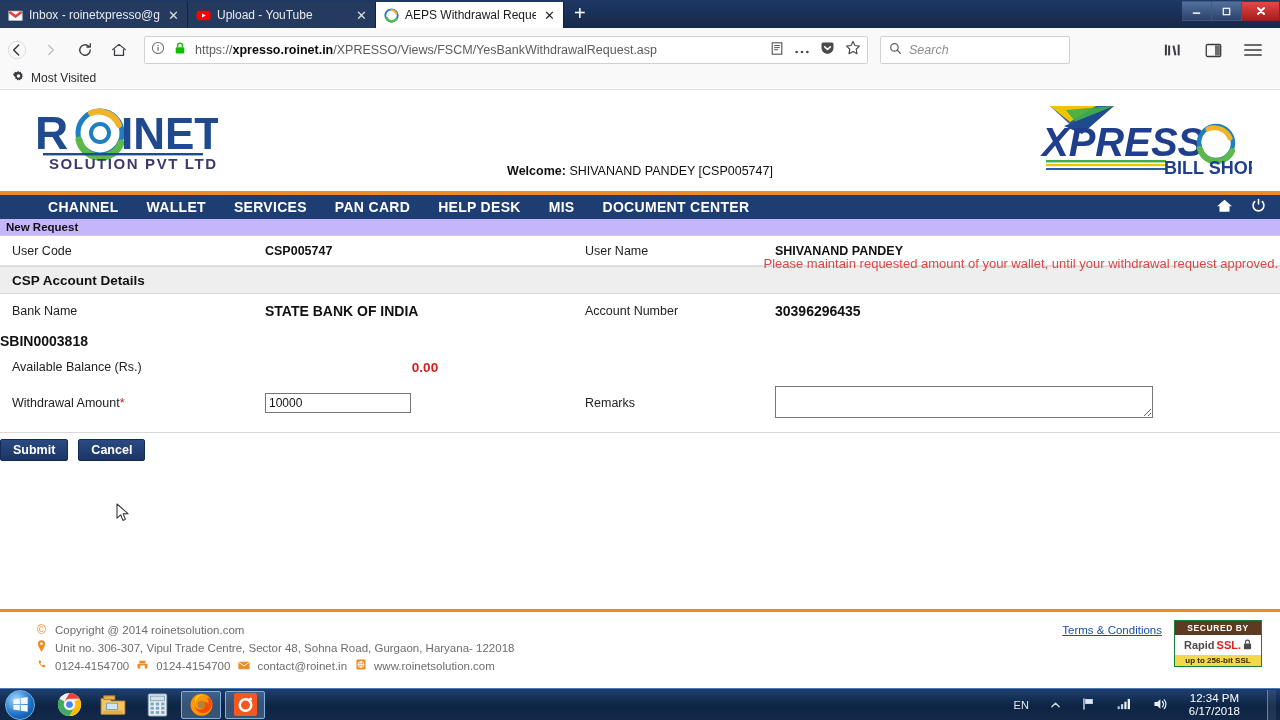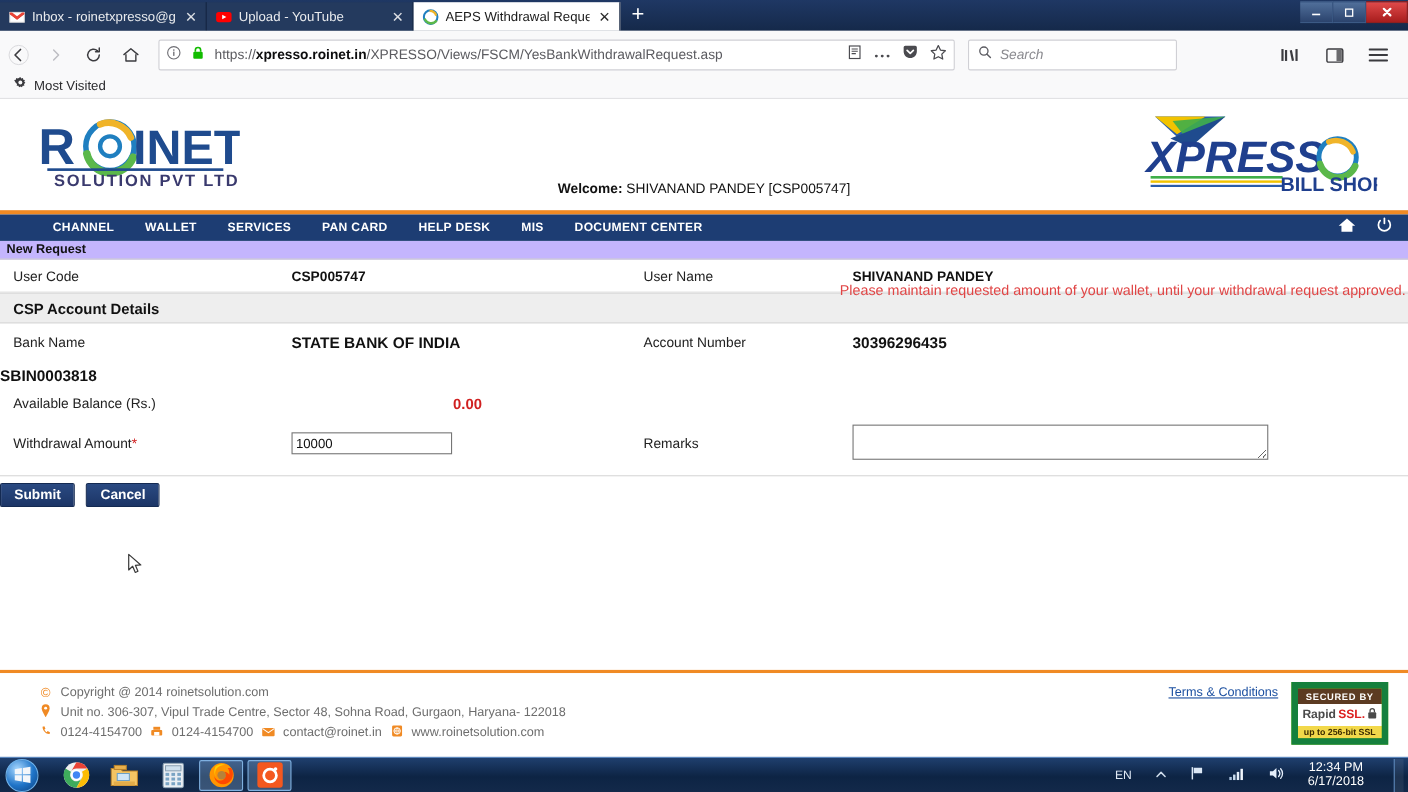--- a/index.html
+++ b/index.html
@@ -77,21 +77,21 @@
   }
   .welcome b { font-weight:bold; }
 
   .orange-rule { height:4px; background:#f08a24; }
 
   .mainnav {
     height:24px; background:#1d3d73; display:flex; align-items:center;
     padding-left:34px; position:relative;
   }
   .mainnav .item {
-    color:#fff; font-size:11px; font-weight:bold; letter-spacing:.3px;
+    color:#fff; font-size:14px; font-weight:bold; letter-spacing:.3px;
     padding:0 14px; white-space:nowrap;
   }
   .mainnav .icons { position:absolute; right:14px; top:0; height:24px; display:flex; align-items:center; gap:18px; }
 
   .subbar {
     height:17px; background:#c4b5fd; border-bottom:1px solid #cfcfcf;
     display:flex; align-items:center; padding-left:6px;
   }
   .subbar .t { font-size:11.5px; font-weight:bold; color:#111; }
 
@@ -138,21 +138,21 @@
   }
 
   
   .footer-wrap { position:absolute; left:0; bottom:0; width:1280px; }
   .footer-rule { height:3px; background:#f08a24; }
   .footer { height:76px; background:#fff; position:relative; padding:10px 0 0 35px; }
   .f-line { display:flex; align-items:center; gap:7px; height:15px; margin-bottom:3px; font-size:11.5px; color:#6d6d6d; }
   .f-ico { color:#f08a24; font-size:12px; width:13px; text-align:center; display:inline-block; }
   .f-right { position:absolute; right:18px; top:8px; display:flex; align-items:flex-start; gap:12px; }
   .tnc { color:#1b4fa0; font-size:11.5px; text-decoration:underline; margin-top:4px; }
-  .sslbadge { width:88px; border:6px solid #15803d; background:#84cc16; }
+  .sslbadge { width:88px; border:1px solid #15803d; background:#a21caf; }
   .ssl-top { background:#5c3b22; color:#fff; font-size:8.5px; font-weight:bold; letter-spacing:.6px; text-align:center; padding:2px 0; }
   .ssl-mid { background:#fff; display:flex; align-items:center; justify-content:center; gap:2px; padding:1px 0; }
   .ssl-mid .rp { font-size:11px; font-weight:bold; color:#4a4a4a; }
   .ssl-mid .sl { font-size:11px; font-weight:bold; color:#d22; }
   .ssl-bot { background:#f2d84a; color:#3a2a00; font-size:8px; font-weight:bold; text-align:center; padding:1px 0; }
 
   
   .taskbar {
     position:absolute; left:0; bottom:0; width:1280px; height:32px;
     background:linear-gradient(#1f3f6e,#0d2444 55%, #13294a);

